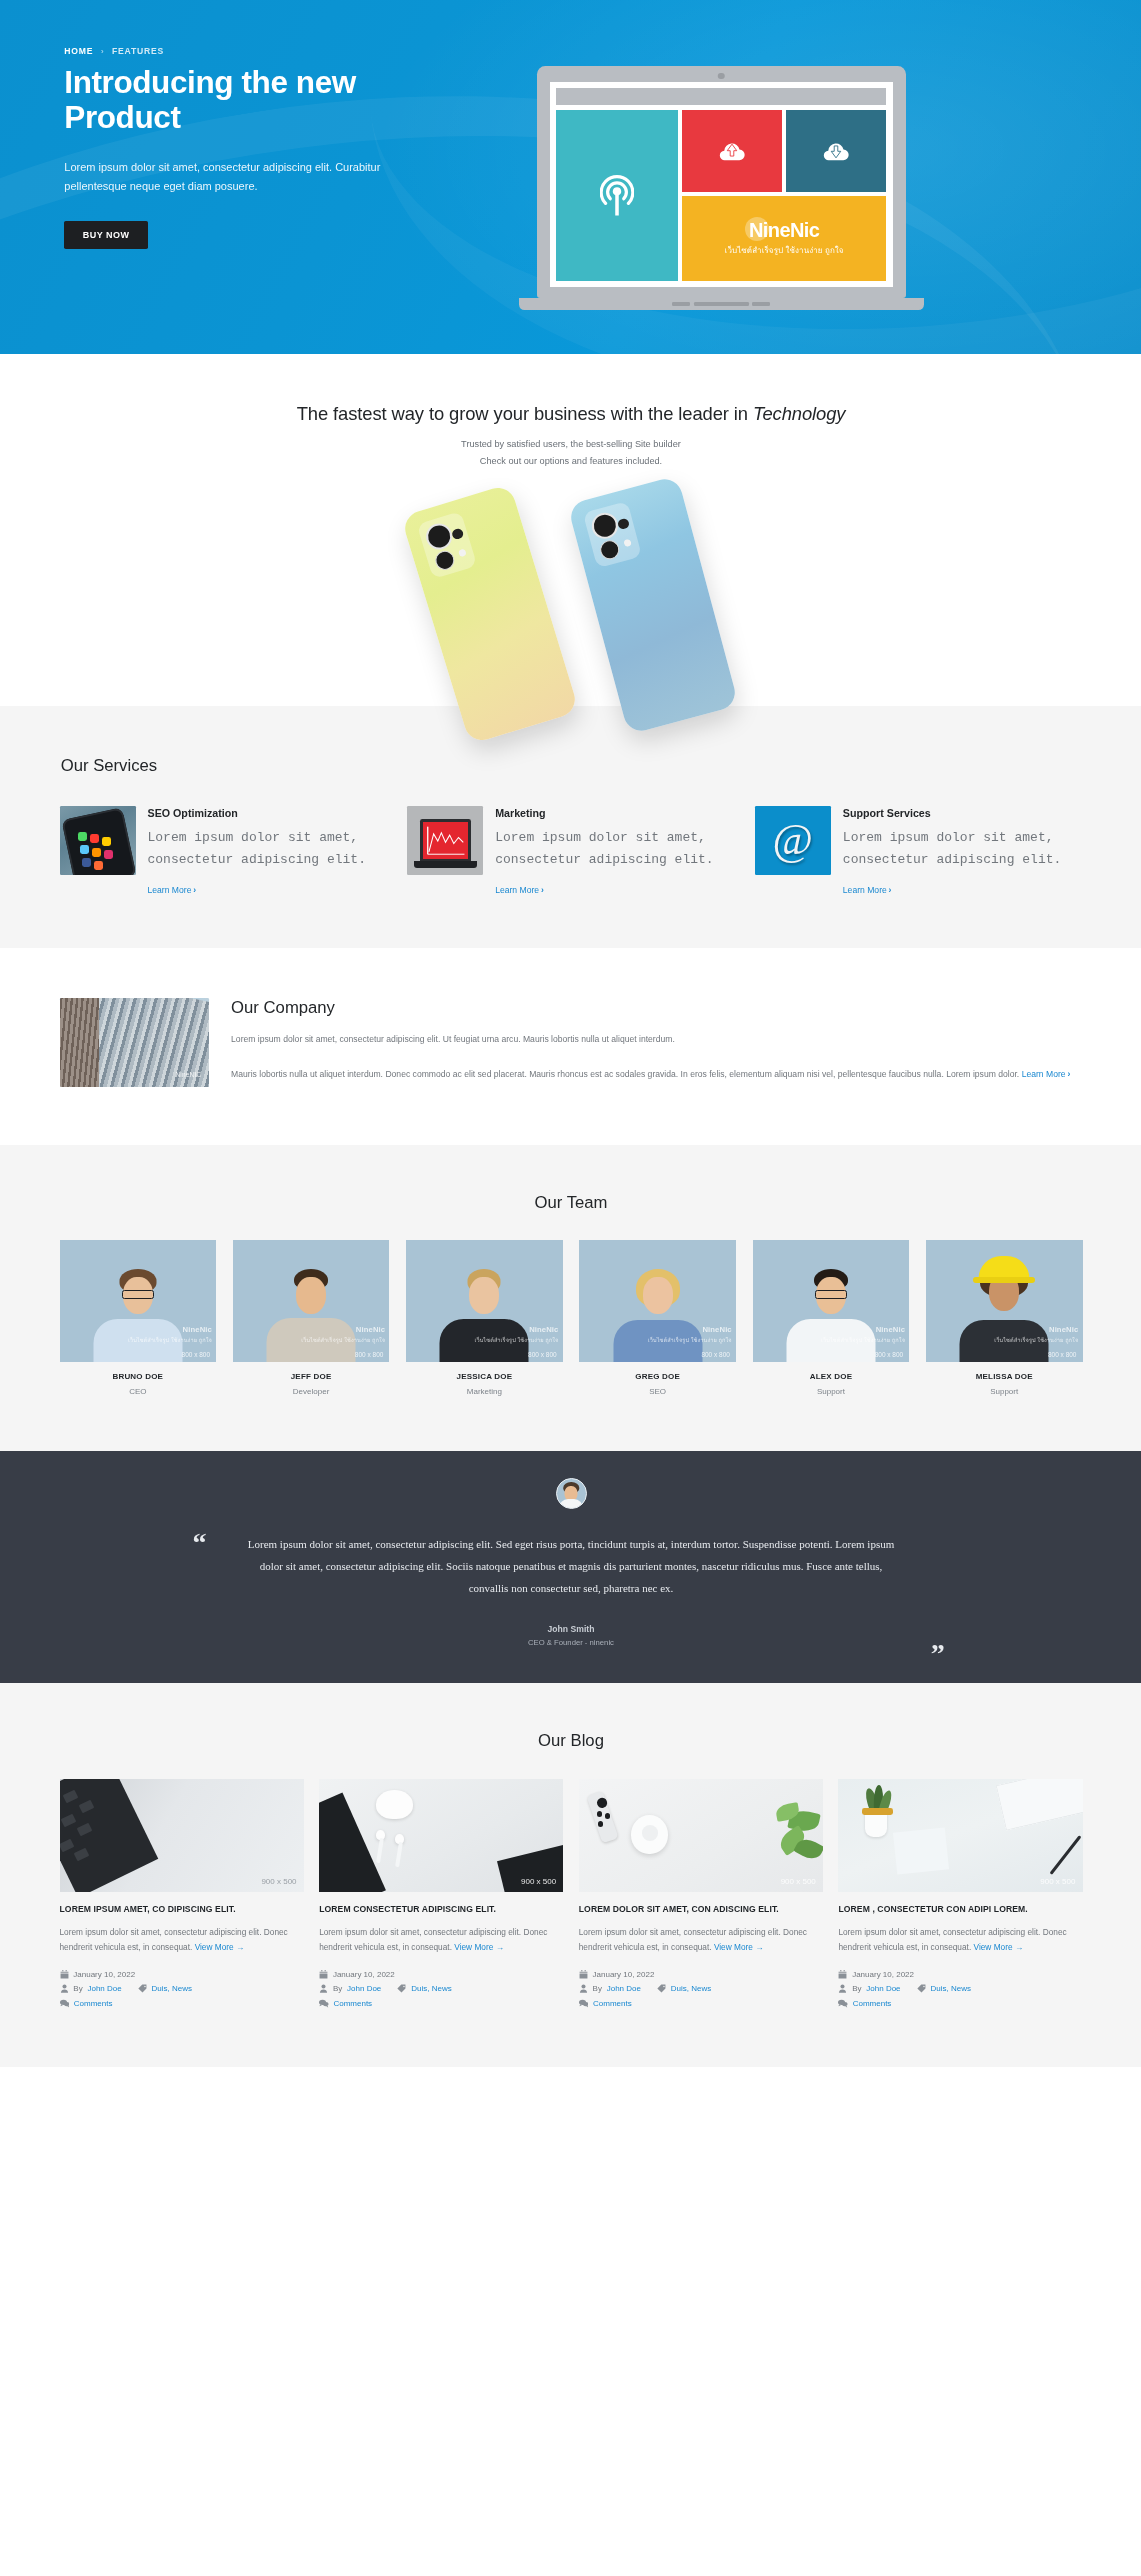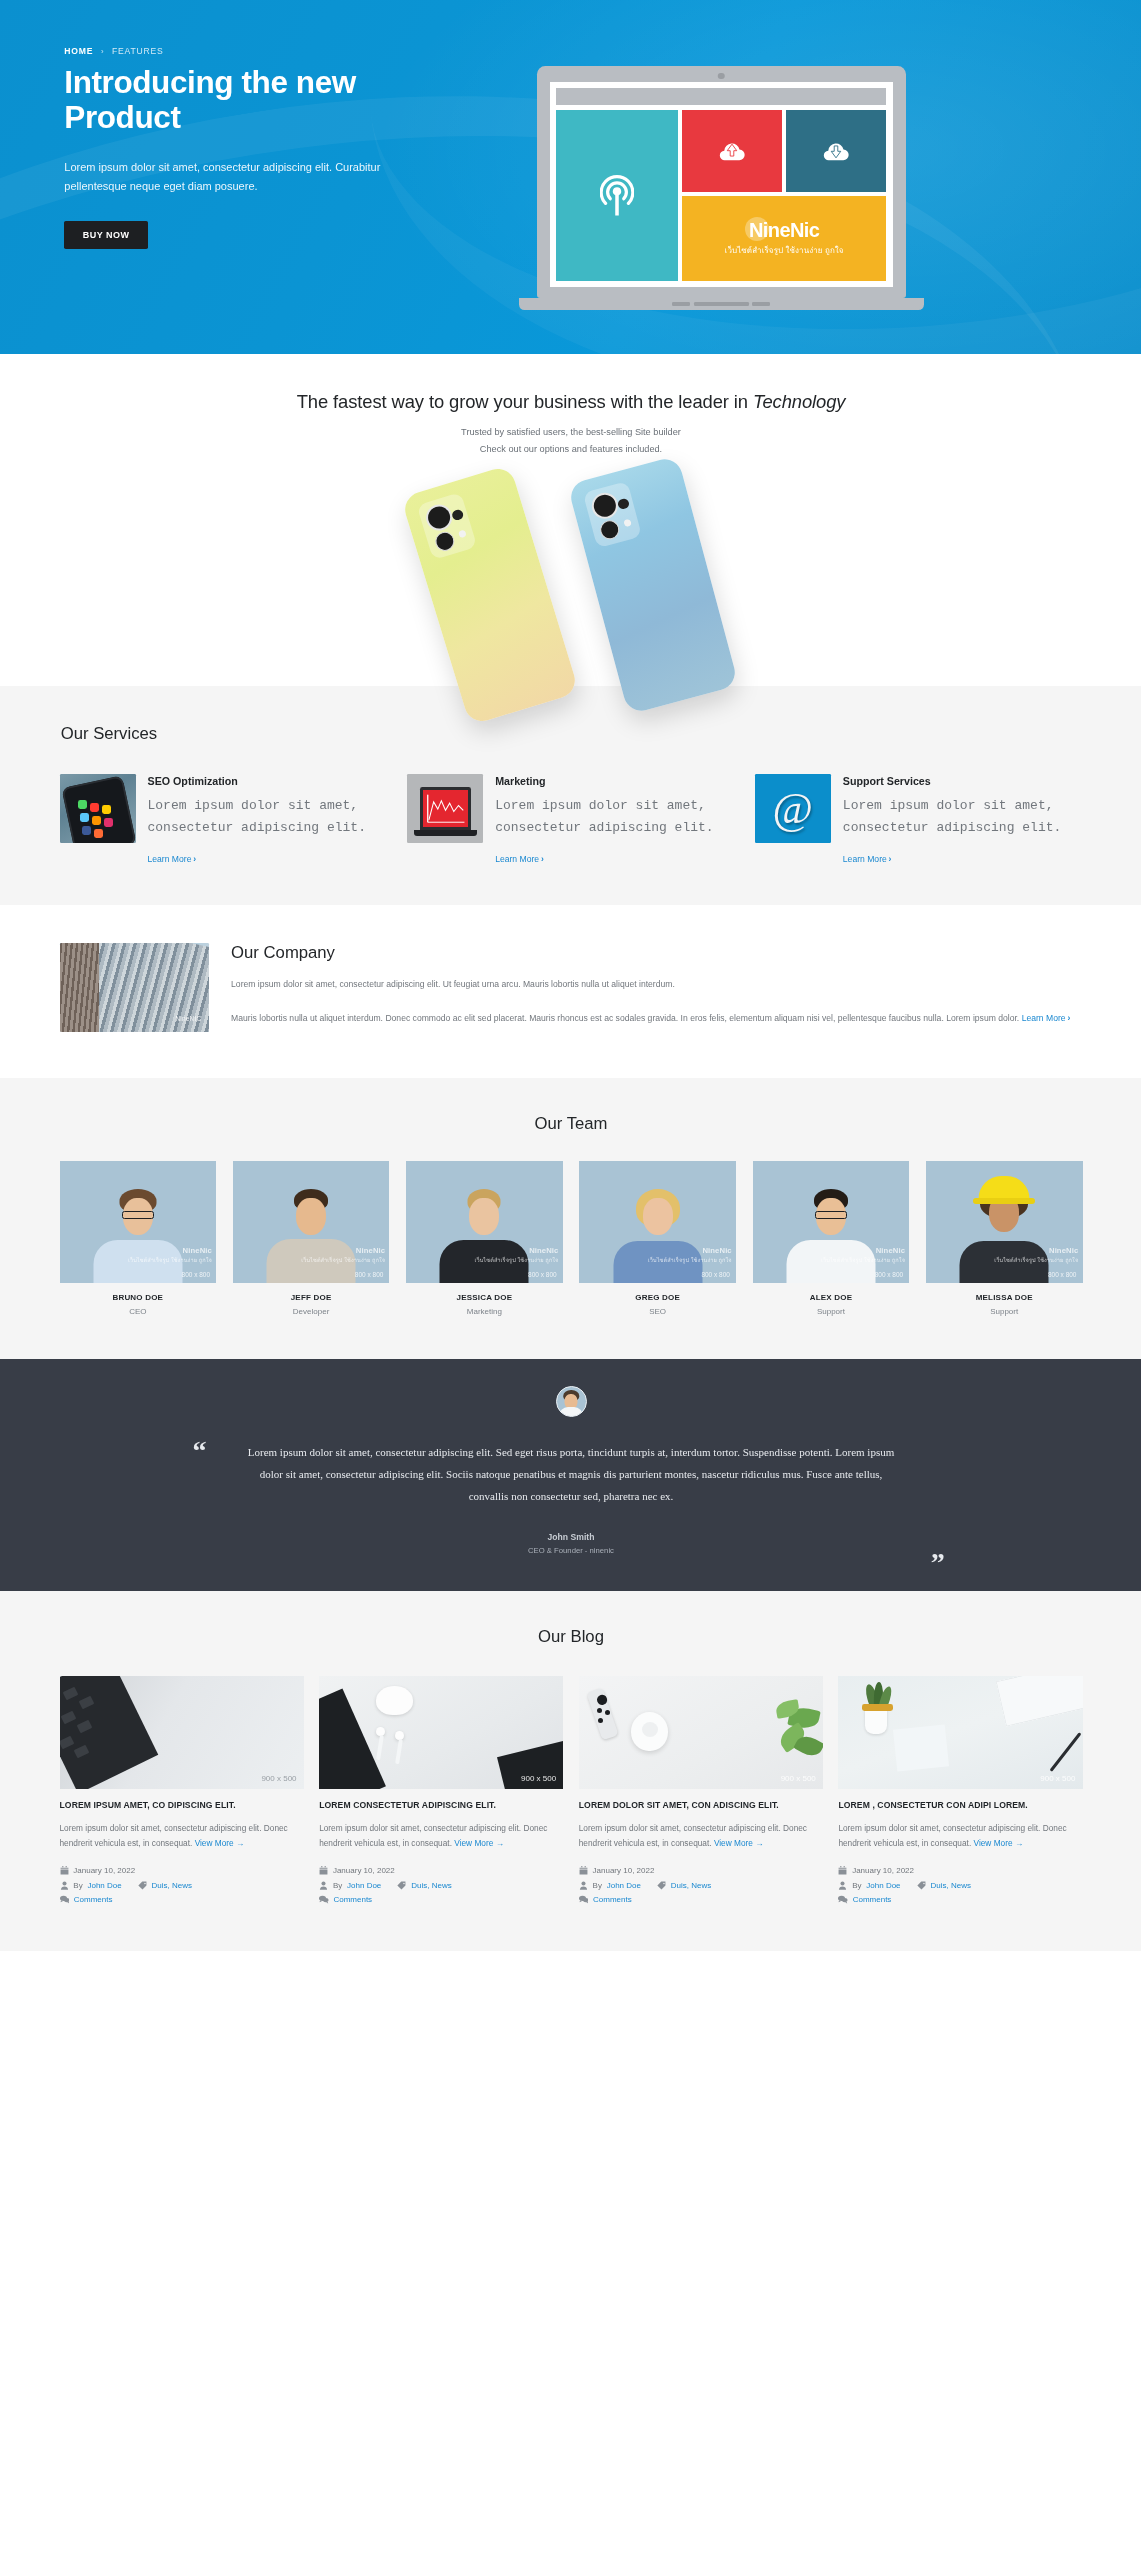--- a/index.html
+++ b/index.html
@@ -4,21 +4,21 @@
 <style>
   * { margin:0; padding:0; box-sizing:border-box; }
   html,body { width:1142px; }
   body {
     font-family:"Liberation Sans", sans-serif;
     background:#ffffff;
     color:#2b2f35;
     -webkit-font-smoothing:antialiased;
   }
   .wrap { width:1142px; margin:0 auto; }
-  .container { width:1023px; margin:4px auto; }
+  .container { width:1023px; margin:16px auto; }
 
   
   .hero {
     position:relative;
     height:354px;
     background:
       radial-gradient(ellipse 833px 416px at 78% 42%, rgba(255,255,255,.10), rgba(255,255,255,0) 62%),
       linear-gradient(118deg,#0b90cf 0%, #0b94d3 34%, #0998d9 60%, #0a8fcd 100%);
     overflow:hidden;
   }
@@ -47,21 +47,21 @@
     position:relative; z-index:3; width:1023px; margin:0 auto;
     display:flex; align-items:flex-start; padding-top:46px;justify-content:flex-end;
   }
   .hero-left { width:440px; padding-left:4.8px; }
   .breadcrumb {
     display:flex; align-items:center; gap:7.7px;
     font-size:8.6px; letter-spacing:0.8px; font-weight:700;
     color:#ffffff; margin-bottom:9px;
   }
   .breadcrumb .crumb-sep { color:#cfe9f7; font-size:7.7px; font-weight:400; }
-  .breadcrumb .crumb-cur { color:#d4eaf7; font-weight:400; }
+  .breadcrumb .crumb-cur { color:#d4eaf7; font-weight:700; }
   .hero h1 {
     font-size:31.5px; line-height:1.10; font-weight:700;
     color:#ffffff; letter-spacing:-0.4px; margin-bottom:24px;
     font-stretch:condensed;
   }
   .hero p.lead {
     font-size:11px; line-height:1.72; color:#eaf6fd;
     width:339px; margin-bottom:25px; font-weight:400;
   }
   .btn-buy {

